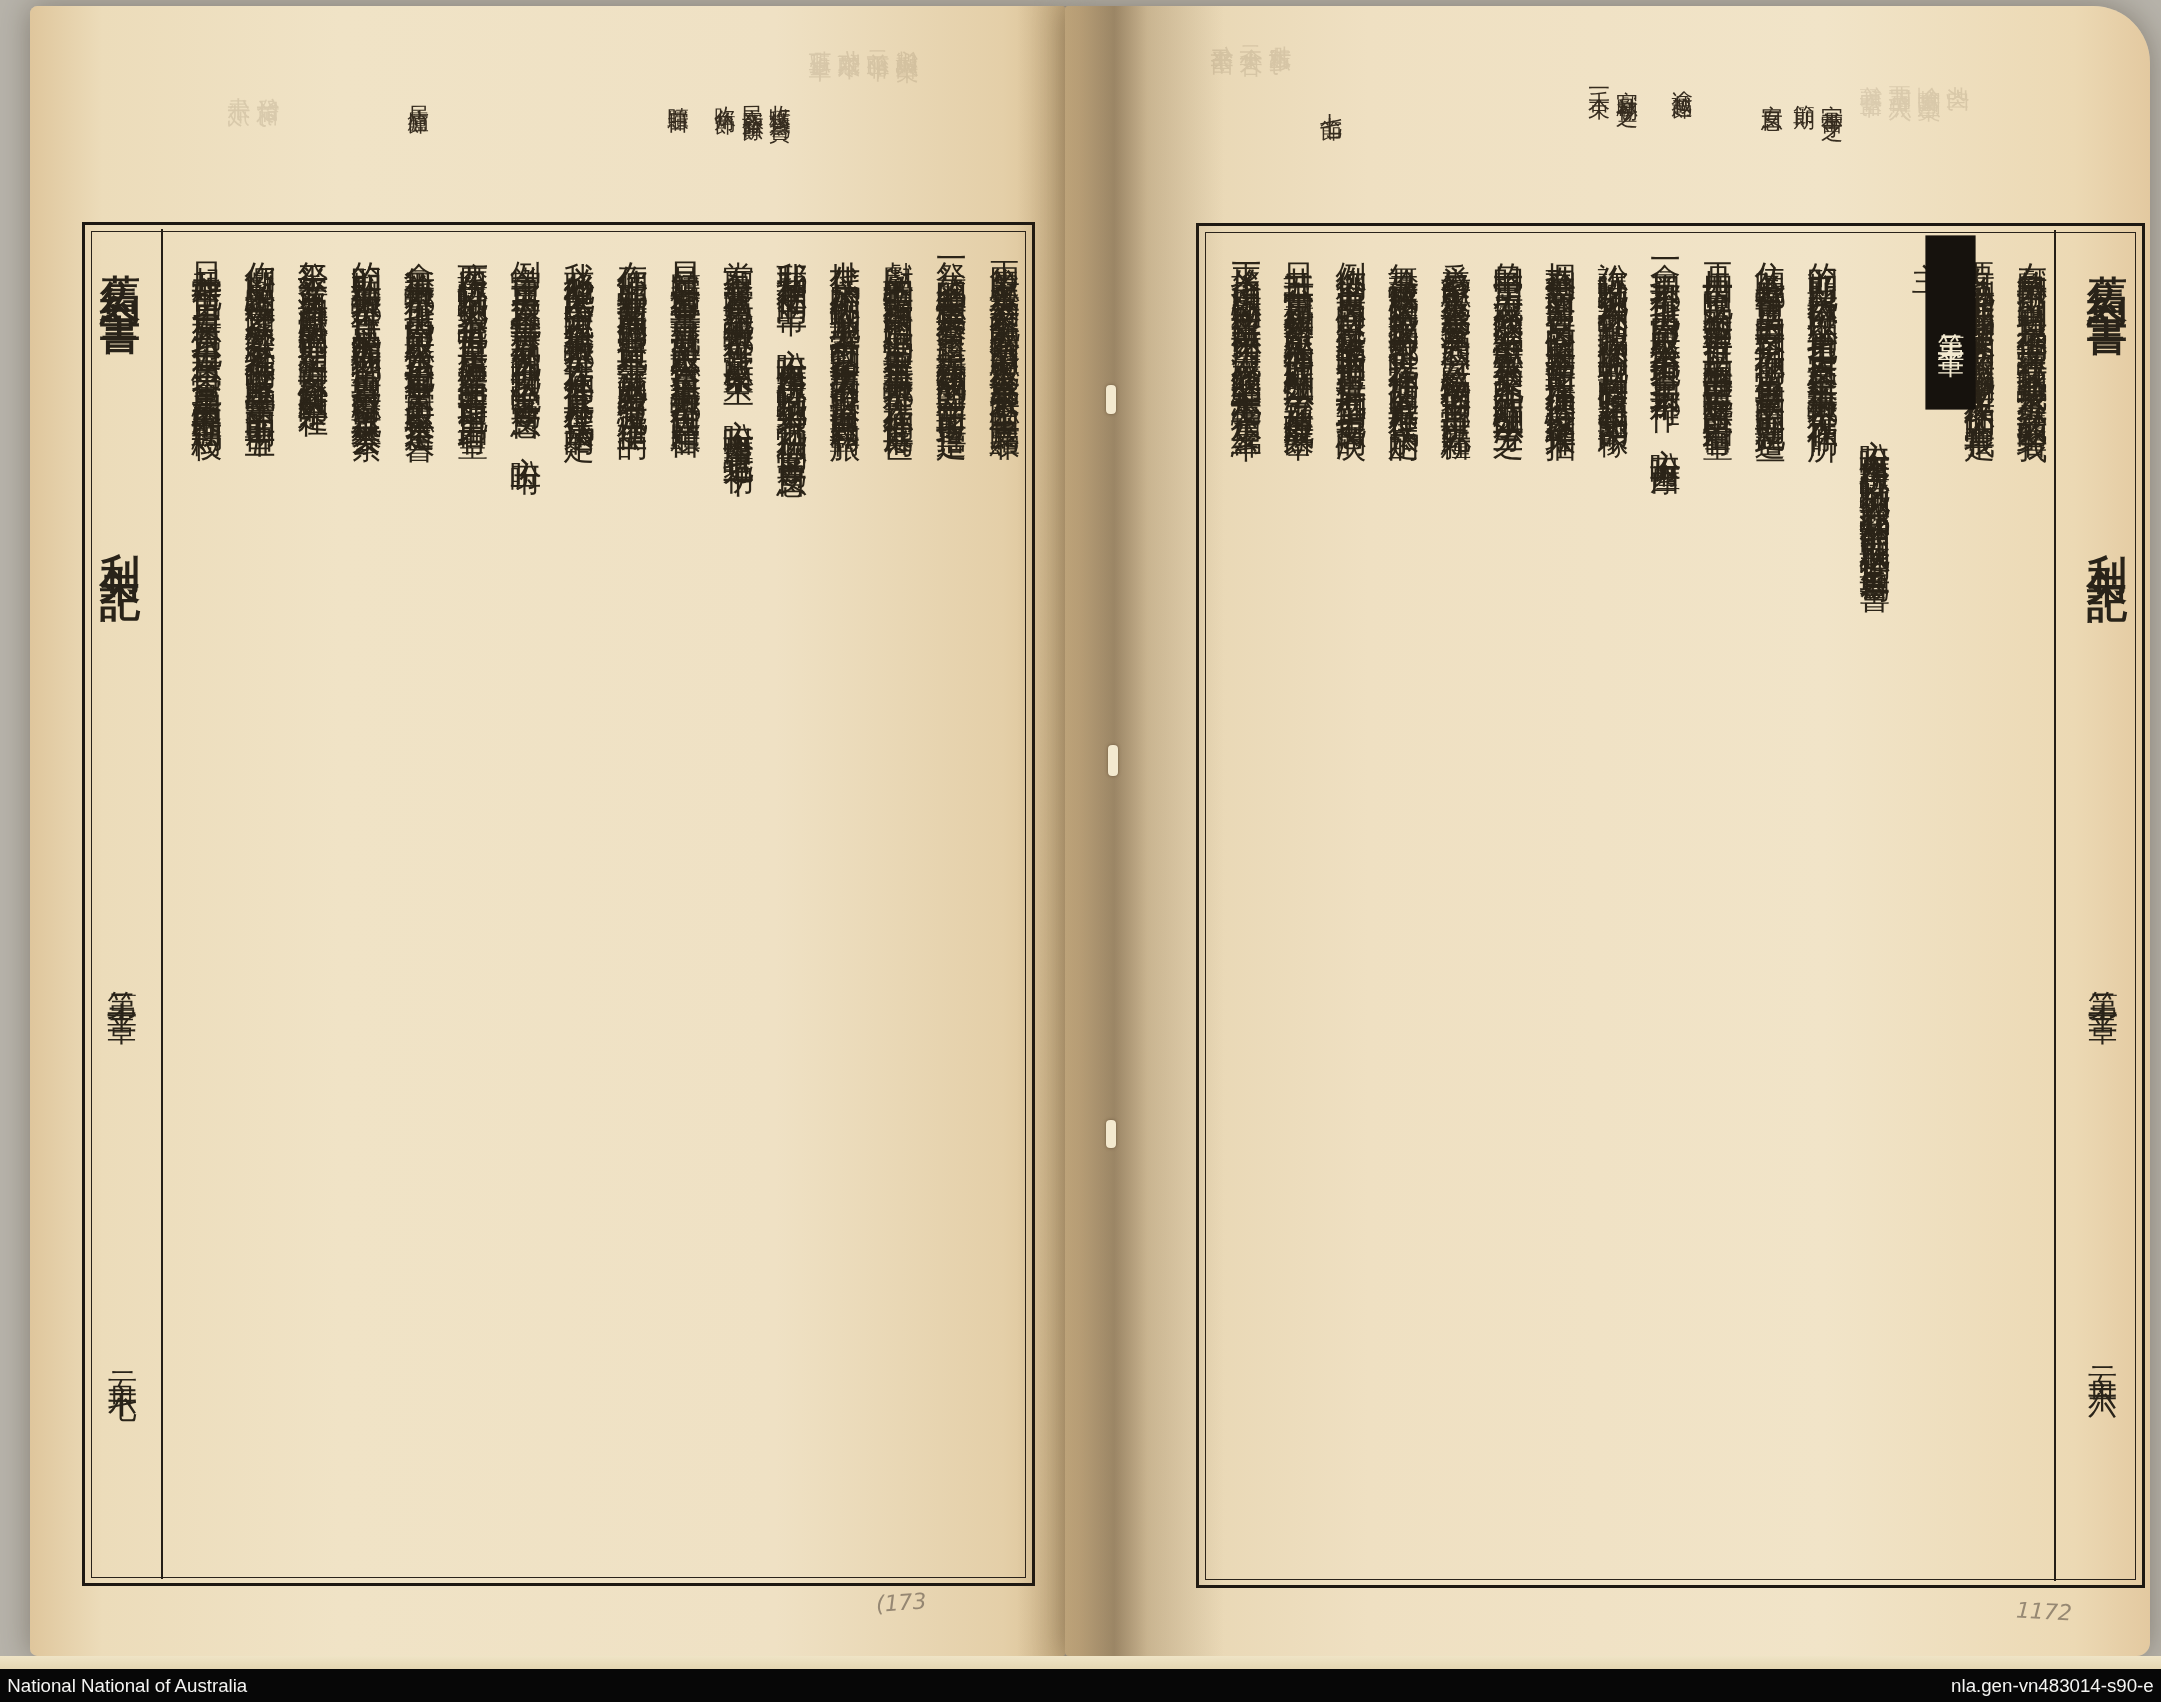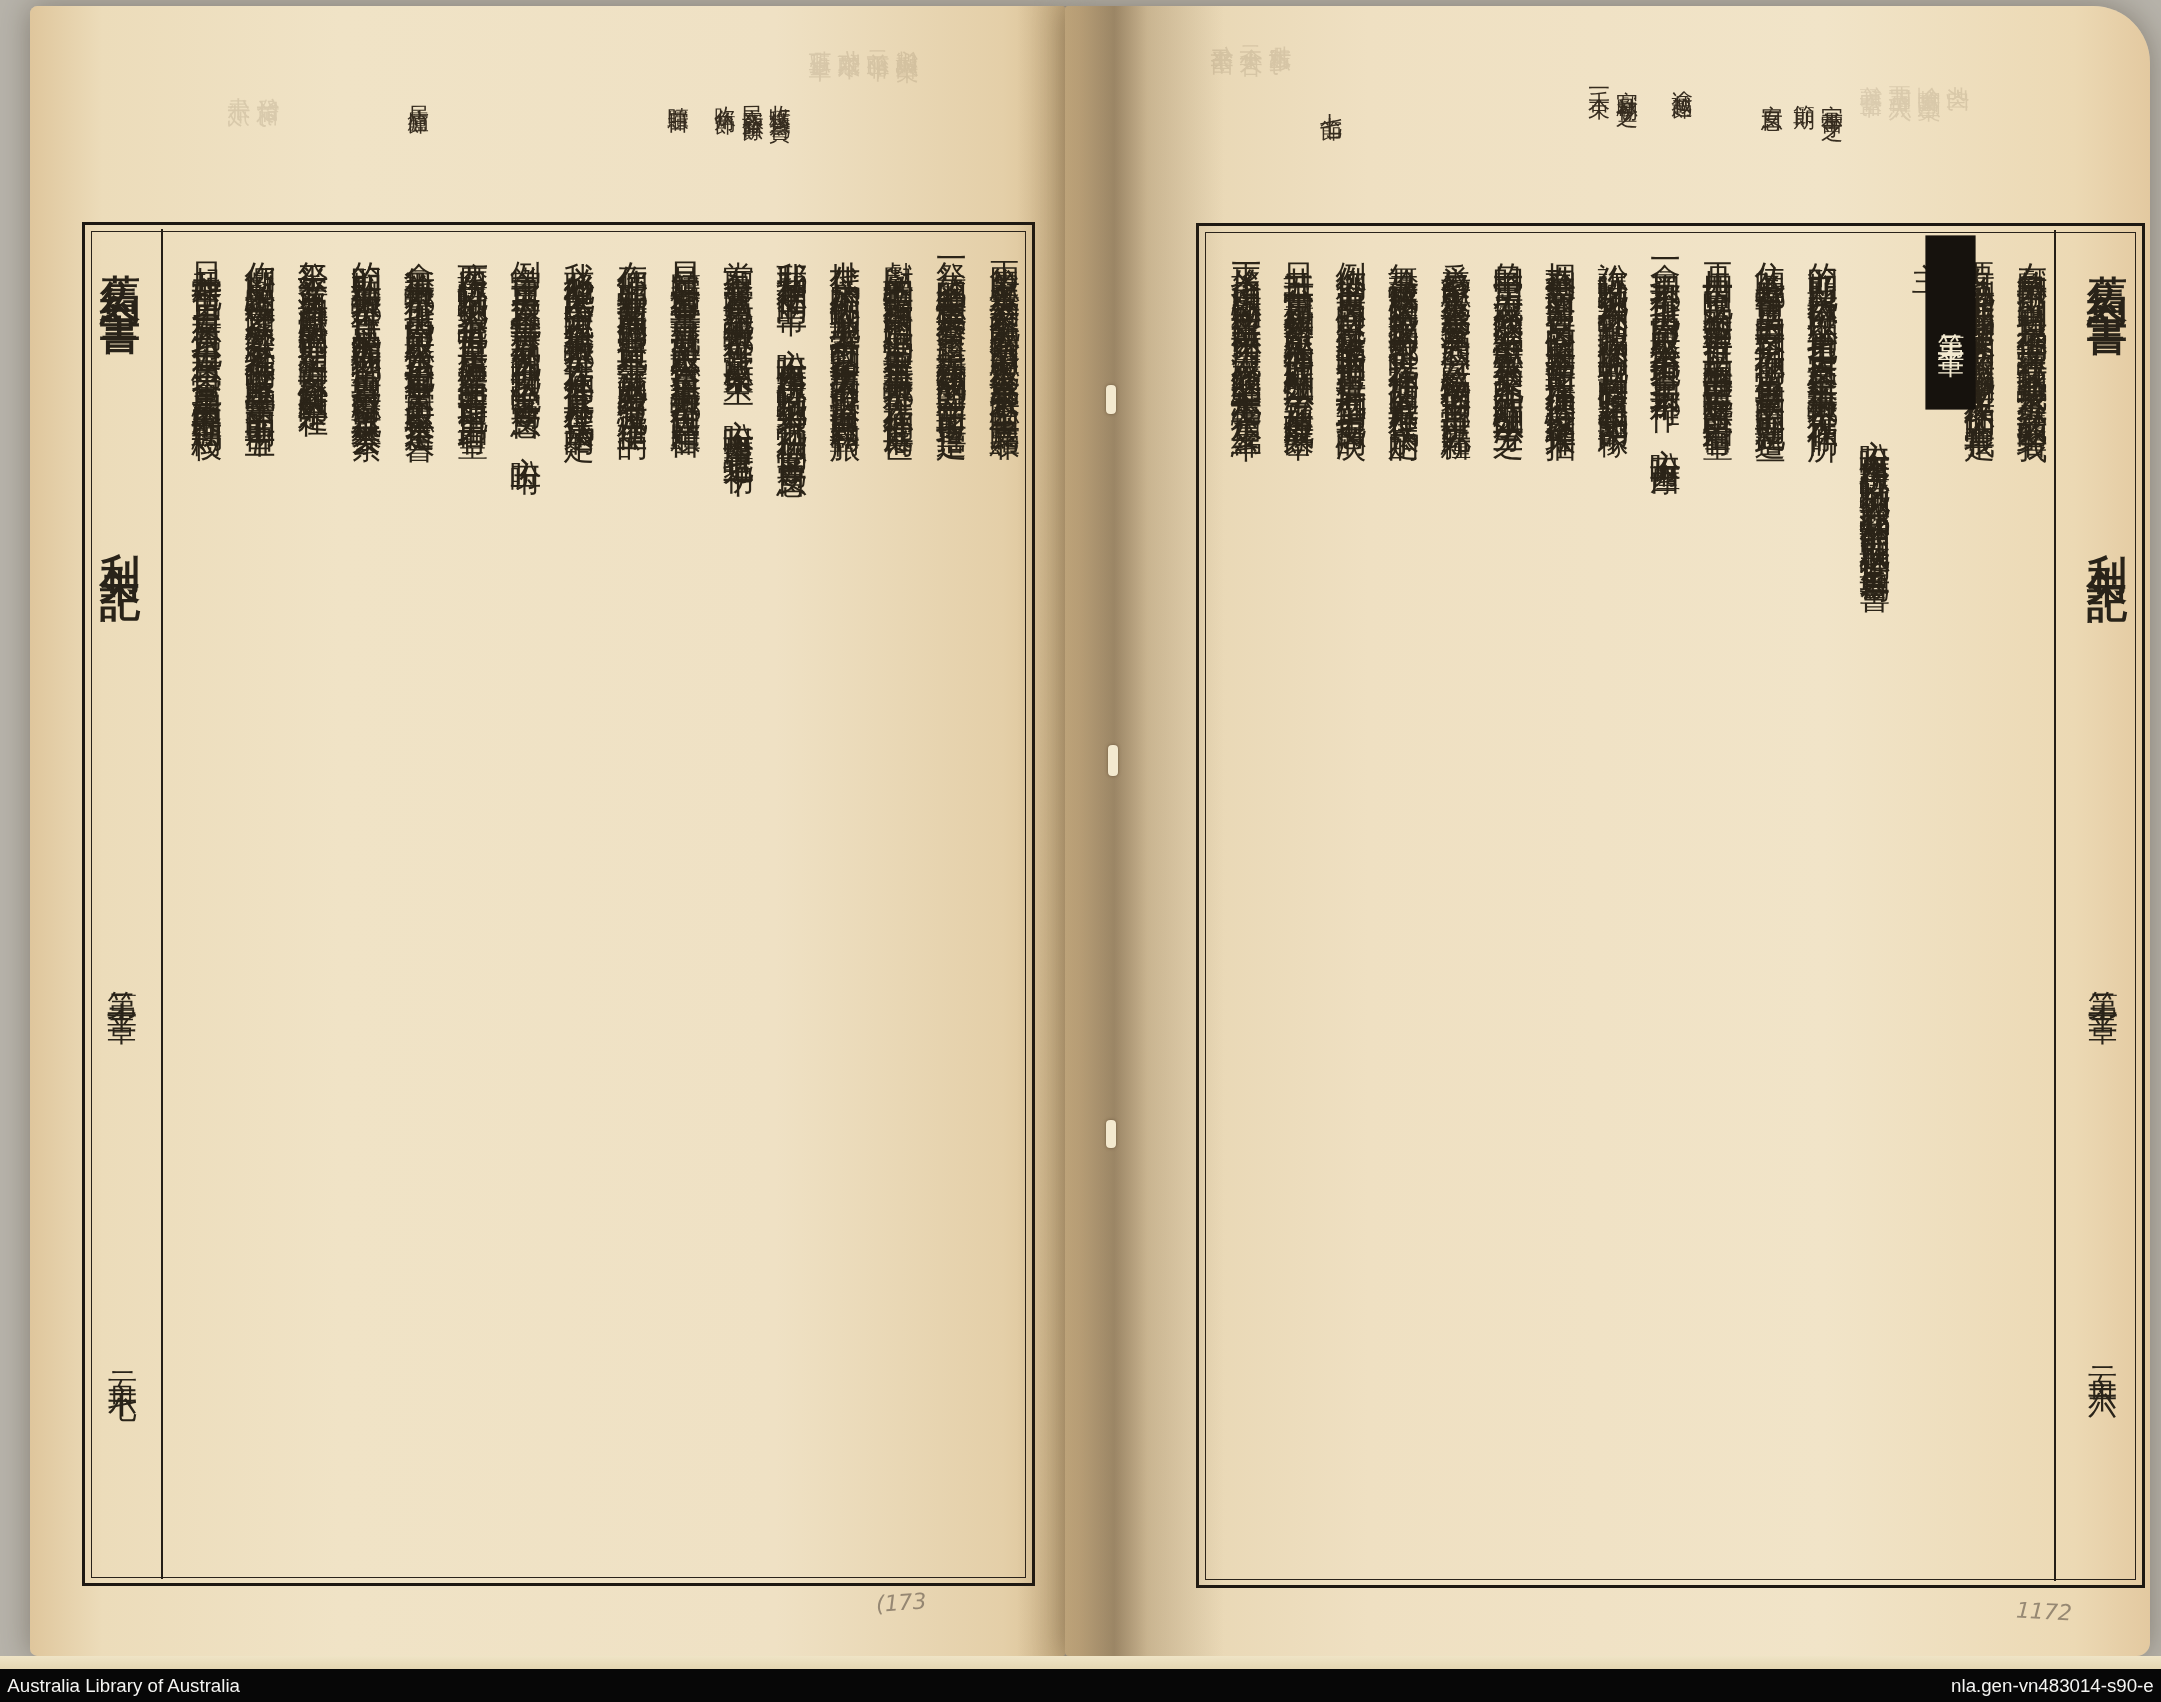--- a/index.html
+++ b/index.html
@@ -179,16 +179,16 @@
   <div class="pencil" style="right:78px;bottom:32px;transform:rotate(3deg);">1172</div>
 </div>
 
 <div class="gutter"></div>
 <div class="stitch" style="left:1106px;top:385px;height:29px;"></div>
 <div class="stitch" style="left:1108px;top:745px;height:31px;"></div>
 <div class="stitch" style="left:1106px;top:1120px;height:28px;"></div>
 
 <div class="edge-strip"></div>
 <div class="bar">
-  <span>Australia Library of Australia</span>
+  <span>National National of Australia</span>
   <span>nla.gen-vn483014-s90-e</span>
 </div>
 
 
 </body></html>

